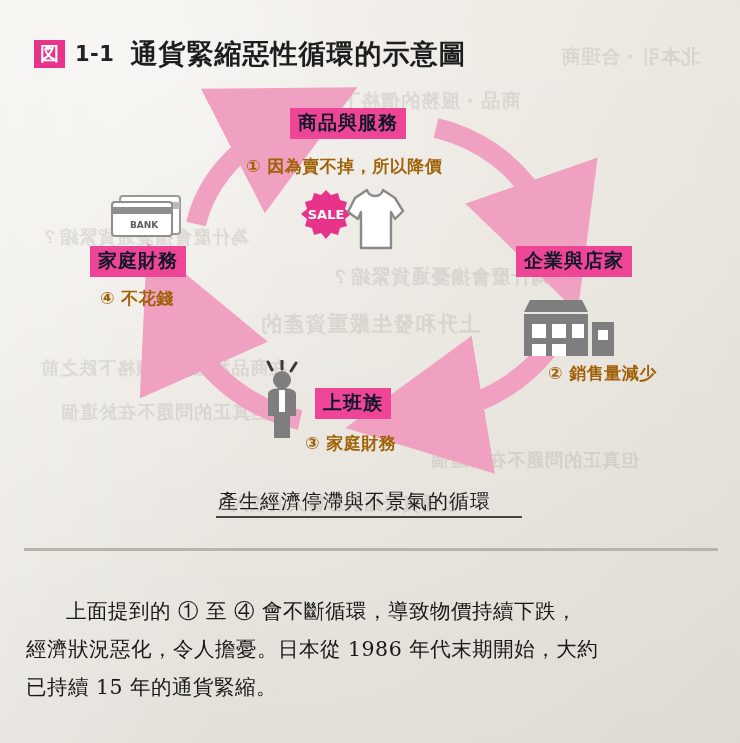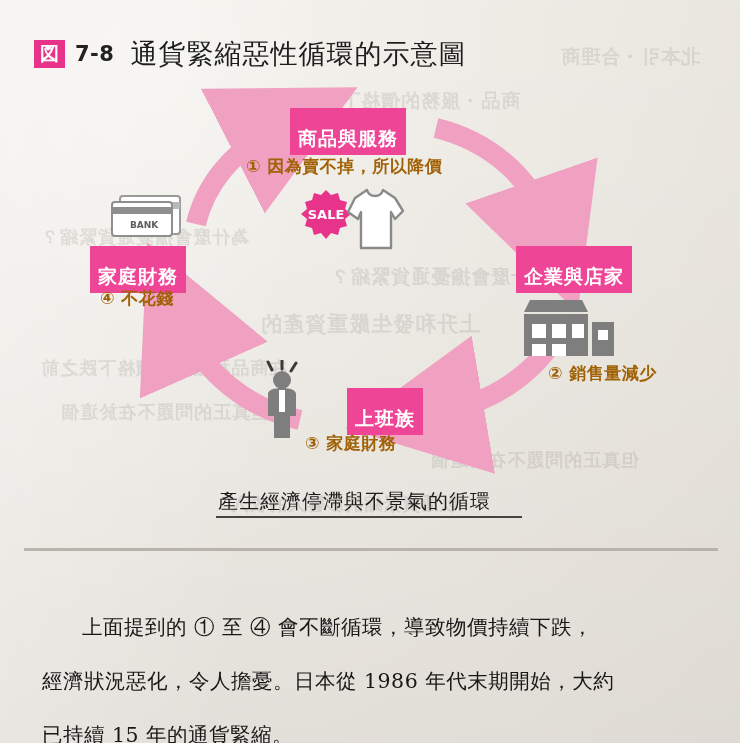--- a/index.html
+++ b/index.html
@@ -71,49 +71,49 @@
   }
   .head-num {
     color: #222;
     font-size: 21px;
     font-weight: 700;
     letter-spacing: 0.5px;
   }
   .head-title {
     color: #1d1d1d;
     font-size: 27px;
-    font-weight: 400;
+    font-weight: 700;
     letter-spacing: 1px;
     margin-left: 6px;
     text-align: center;
   }
 
   
   .cycle-svg {
     position: absolute;
     left: 0; top: 0;
     width: 740px;
     height: 560px;
   }
 
   
   .node-label {
     position: absolute;
     background: #ef4596;
-    color: #ffffff;
+    color: #0f172a;
     font-size: 19px;
     font-weight: 700;
     letter-spacing: 1px;
-    padding: 20px 8px 6px 8px;
+    padding: 4px 8px 6px 8px;
     line-height: 1.1;
     white-space: nowrap;
   }
   #label-goods { left: 290px; top: 108px; }
   #label-firms { left: 516px; top: 246px; }
-  #label-workers { left: 315px; top: 388px; margin-left: 32px; }
+  #label-workers { left: 315px; top: 388px; }
   #label-household { left: 90px; top: 246px; text-align: center; }
 
   
   .step {
     position: absolute;
     color: #a16207;
     font-size: 17px;
     font-weight: 700;
     white-space: nowrap;
     letter-spacing: 0.5px;
@@ -158,21 +158,21 @@
     left: 26px;
     top: 592px;
     width: 692px;
     font-size: 20.5px;
     line-height: 38px;
     color: #171717;
     letter-spacing: 0.5px;
     font-family: "DejaVu Serif", "Liberation Serif", serif;
     text-align: justify;
   }
-  .body-text p { margin: 16px; }
+  .body-text p { margin: 0; }
   .indent { display: inline-block; width: 40px; }
 
   
   .icon { position: absolute; }
 
   
   #icon-sale { left: 298px; top: 188px; width: 56px; height: 56px; }
   #icon-shirt { left: 345px; top: 186px; width: 60px; height: 66px; }
 
   
@@ -196,21 +196,21 @@
 <div class="ghost" style="left:40px; top:356px; font-size:18px;">在商品和服務的價格下跌之前</div>
 <div class="ghost" style="left:60px; top:400px; font-size:18px;">但真正的問題不在於這個</div>
 <div class="ghost" style="left:230px; top:492px; font-size:18px;">以通貨緊縮的影響人的收入</div>
 <div class="ghost" style="left:40px; top:225px; font-size:18px;">為什麼會擔憂通貨緊縮？</div>
 <div class="ghost" style="left:430px; top:448px; font-size:18px;">但真正的問題不在於這個</div>
 
 <div class="figure">
 
   <div class="head">
     <span class="head-badge">図</span>
-    <span class="head-num">7-8</span>
+    <span class="head-num">1-1</span>
     <span class="head-title">通貨緊縮惡性循環的示意圖</span>
   </div>
 
   <svg class="cycle-svg" viewBox="0 0 740 560">
     <defs>
       <marker id="ah" markerWidth="7" markerHeight="7" refX="2.2" refY="3.5" orient="auto">
         <path d="M0,0 L7,3.5 L0,7 z" fill="#f0a0c0"></path>
       </marker>
     </defs>
 

